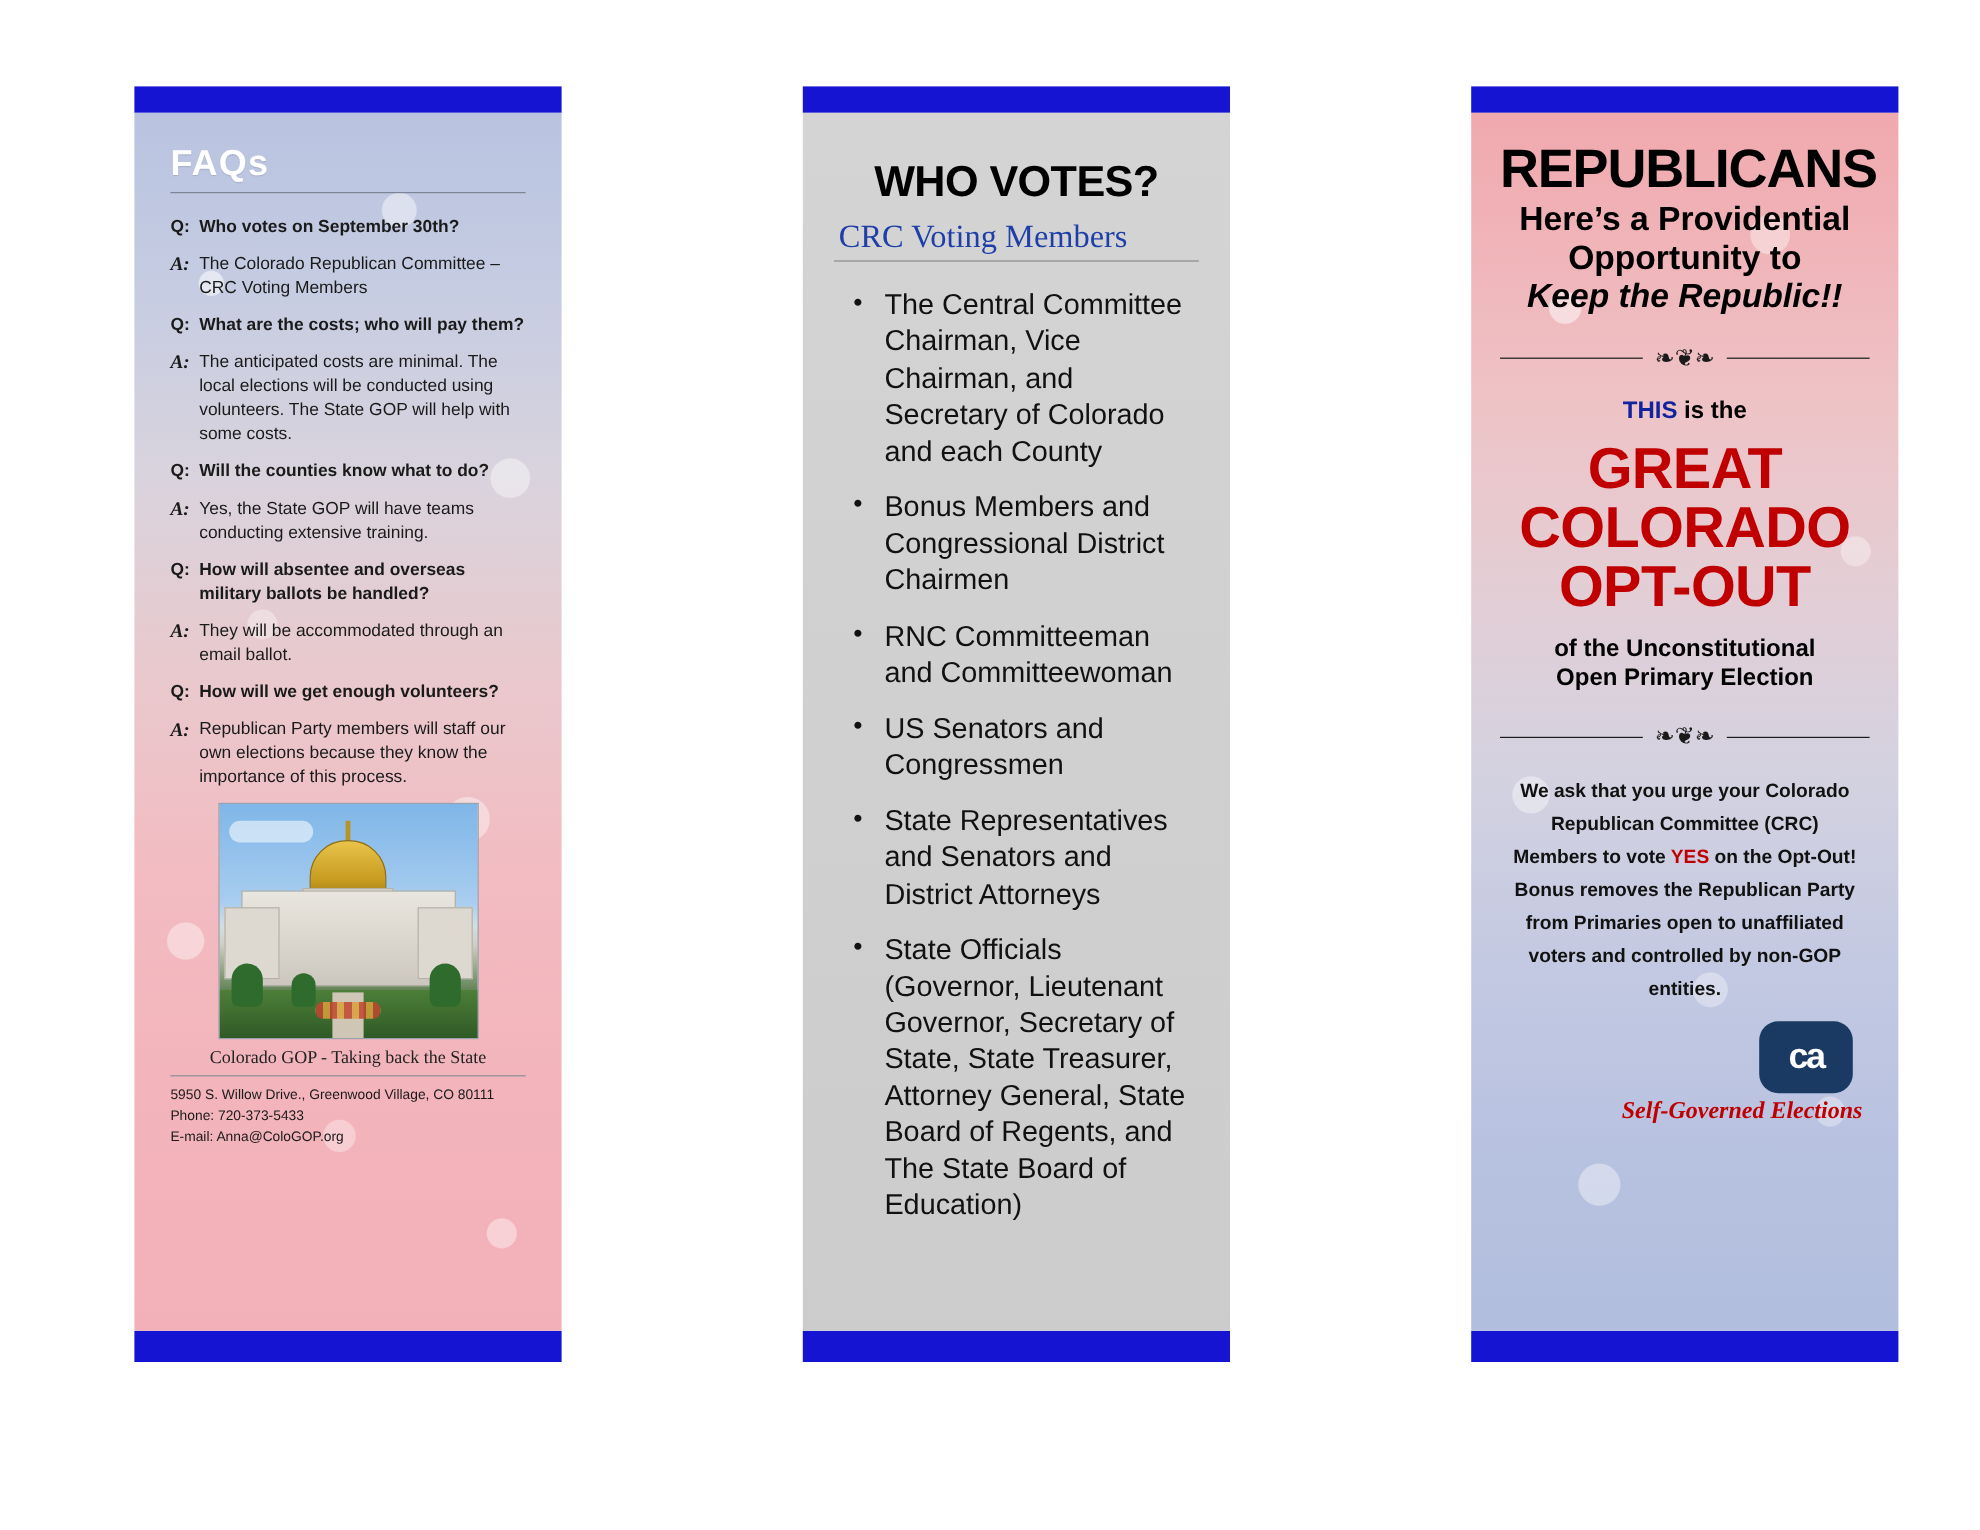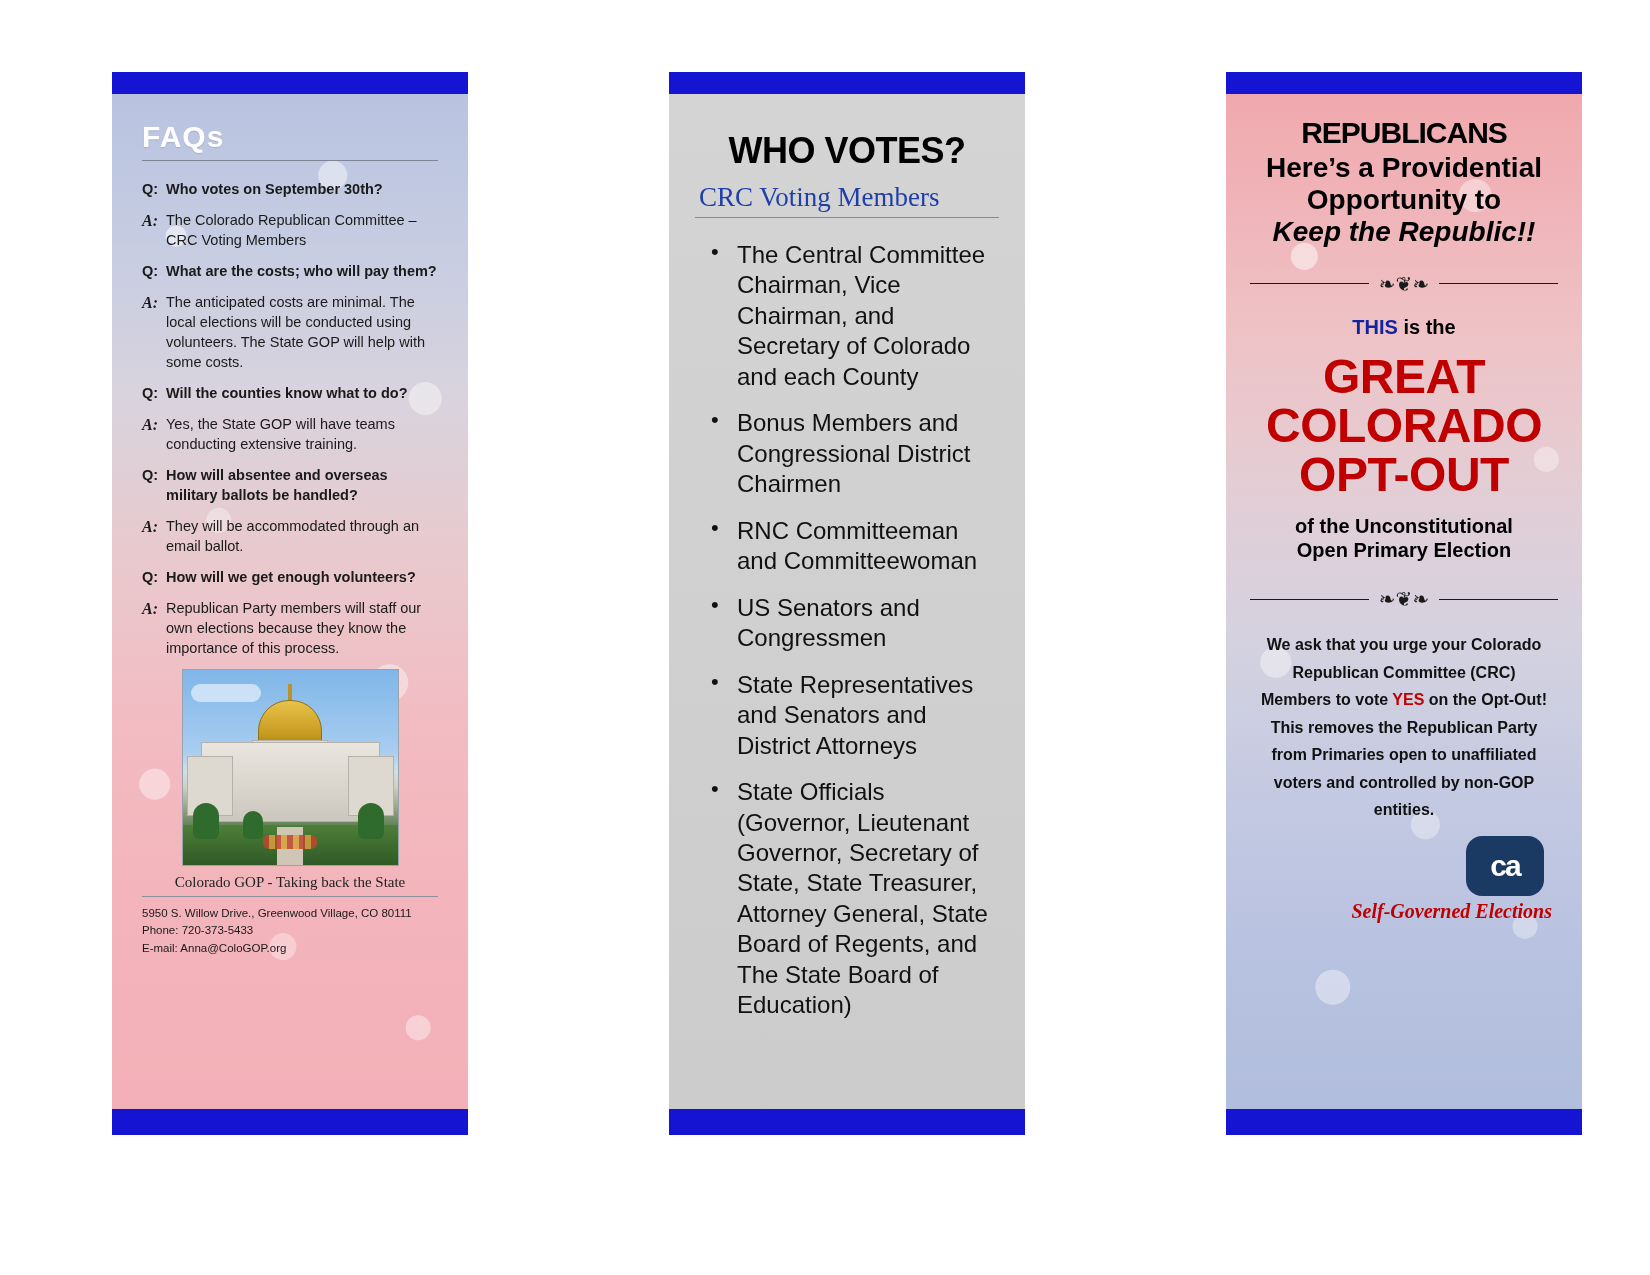--- a/index.html
+++ b/index.html
@@ -266,21 +266,21 @@
       radial-gradient(circle at 90% 36%, rgba(255,255,255,0.35) 0 12px, rgba(255,255,255,0) 13px),
       radial-gradient(circle at 14% 56%, rgba(255,255,255,0.4) 0 15px, rgba(255,255,255,0) 16px),
       radial-gradient(circle at 56% 72%, rgba(255,255,255,0.35) 0 14px, rgba(255,255,255,0) 15px),
       radial-gradient(circle at 30% 88%, rgba(255,255,255,0.4) 0 17px, rgba(255,255,255,0) 18px),
       radial-gradient(circle at 84% 82%, rgba(255,255,255,0.35) 0 12px, rgba(255,255,255,0) 13px),
       linear-gradient(to bottom, #f0a9ae 0%, #f0b3b8 10%, #eec3c6 24%, #e4cdd4 38%, #d4d2e0 54%, #c3c9e2 70%, #b7c1e0 86%, #b2bedd 100%);
     padding: 18px 24px 14px 24px;
     text-align: center;
   }
   .rep-title {
-    font-size: 30px;
+    font-size: 45px;
     font-weight: bold;
     color: #000;
     letter-spacing: -1px;
     margin: 6px 0 2px 0;
     line-height: 1;
   }
   .rep-sub {
     font-size: 28px;
     font-weight: bold;
     color: #000;
@@ -503,21 +503,21 @@
         <span>Open Primary Election</span>
       </div>
 
       <div class="orn">
         <span class="line"></span>
         <span class="glyph">❧❦❧</span>
         <span class="line"></span>
       </div>
 
       <div class="ask">
-        <span>We ask that you urge your Colorado Republican Committee (CRC) Members to vote </span><span class="yes">YES</span><span> on the Opt-Out! This removes the Republican Party from Primaries open to unaffiliated voters and controlled by non-GOP entities.</span>
+        <span>We ask that you urge your Colorado Republican Committee (CRC) Members to vote </span><span class="yes">YES</span><span> on the Opt-Out! Bonus removes the Republican Party from Primaries open to unaffiliated voters and controlled by non-GOP entities.</span>
       </div>
 
       <div class="logo-wrap">
         <div class="logo">ca</div>
       </div>
       <div class="sge">Self-Governed Elections</div>
 
     </div>
     <div class="bar-bottom"></div>
   </div>

